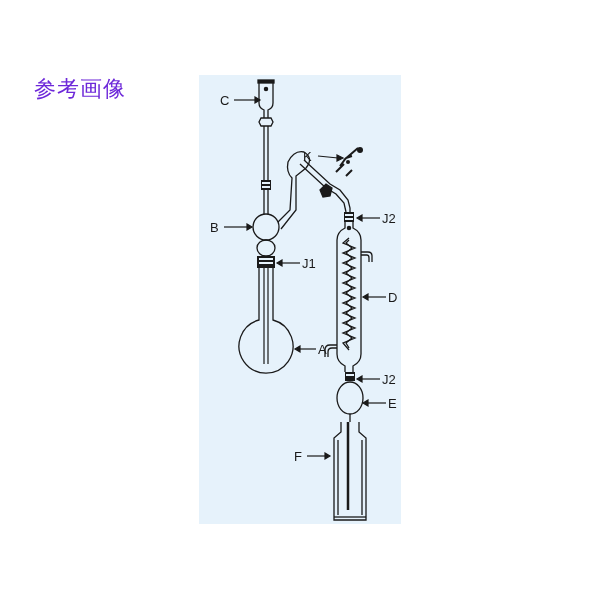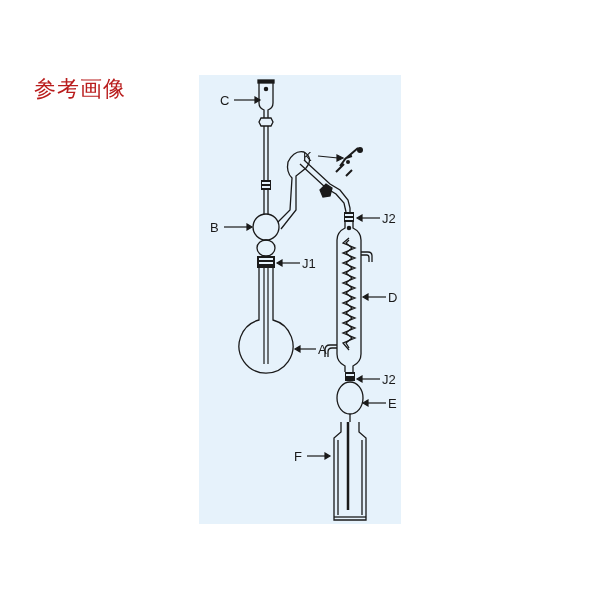--- a/index.html
+++ b/index.html
@@ -1,17 +1,17 @@
 <!DOCTYPE html>
 <html><head>
 <meta charset="utf-8">
 <style>
   html, body { margin: 0; padding: 0; background: #ffffff; }
   body { width: 600px; height: 600px; position: relative; overflow: hidden; font-family: "DejaVu Sans", sans-serif; }
-  .ref-title { position: absolute; left: 34px; top: 74px; font-size: 22px; color: #b91c1c; letter-spacing: 1px; }
+  .ref-title { position: absolute; left: 34px; top: 74px; font-size: 22px; color: #6d28d9; letter-spacing: 1px; }
   .panel { position: absolute; left: 199px; top: 75px; width: 202px; height: 449px; background: #e6f2fb; }
   svg.diagram { position: absolute; left: 0; top: 0; }
   .lbl { font-family: "Liberation Sans", sans-serif; font-size: 13px; fill: #1a1a1a; }
 </style>
 </head>
 <body>
 
 <div class="ref-title">参考画像</div>
 <div class="panel"></div>
 

